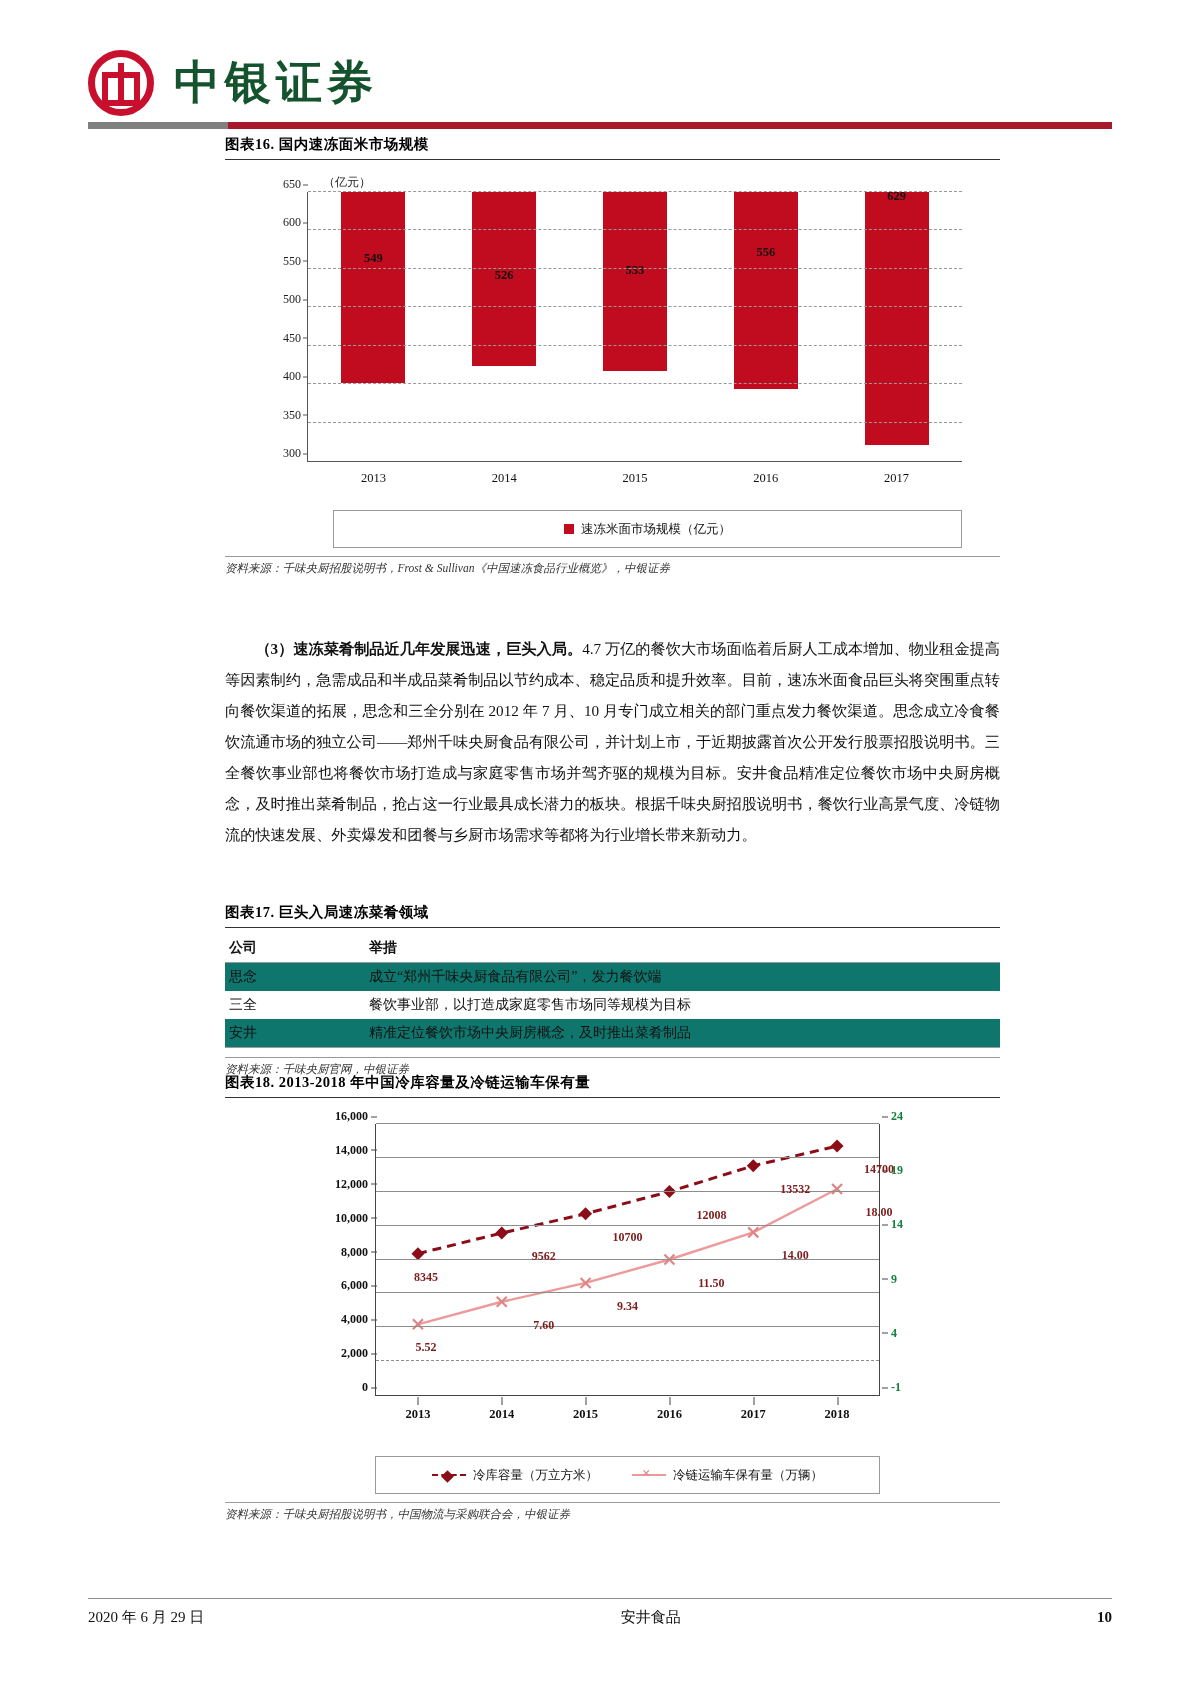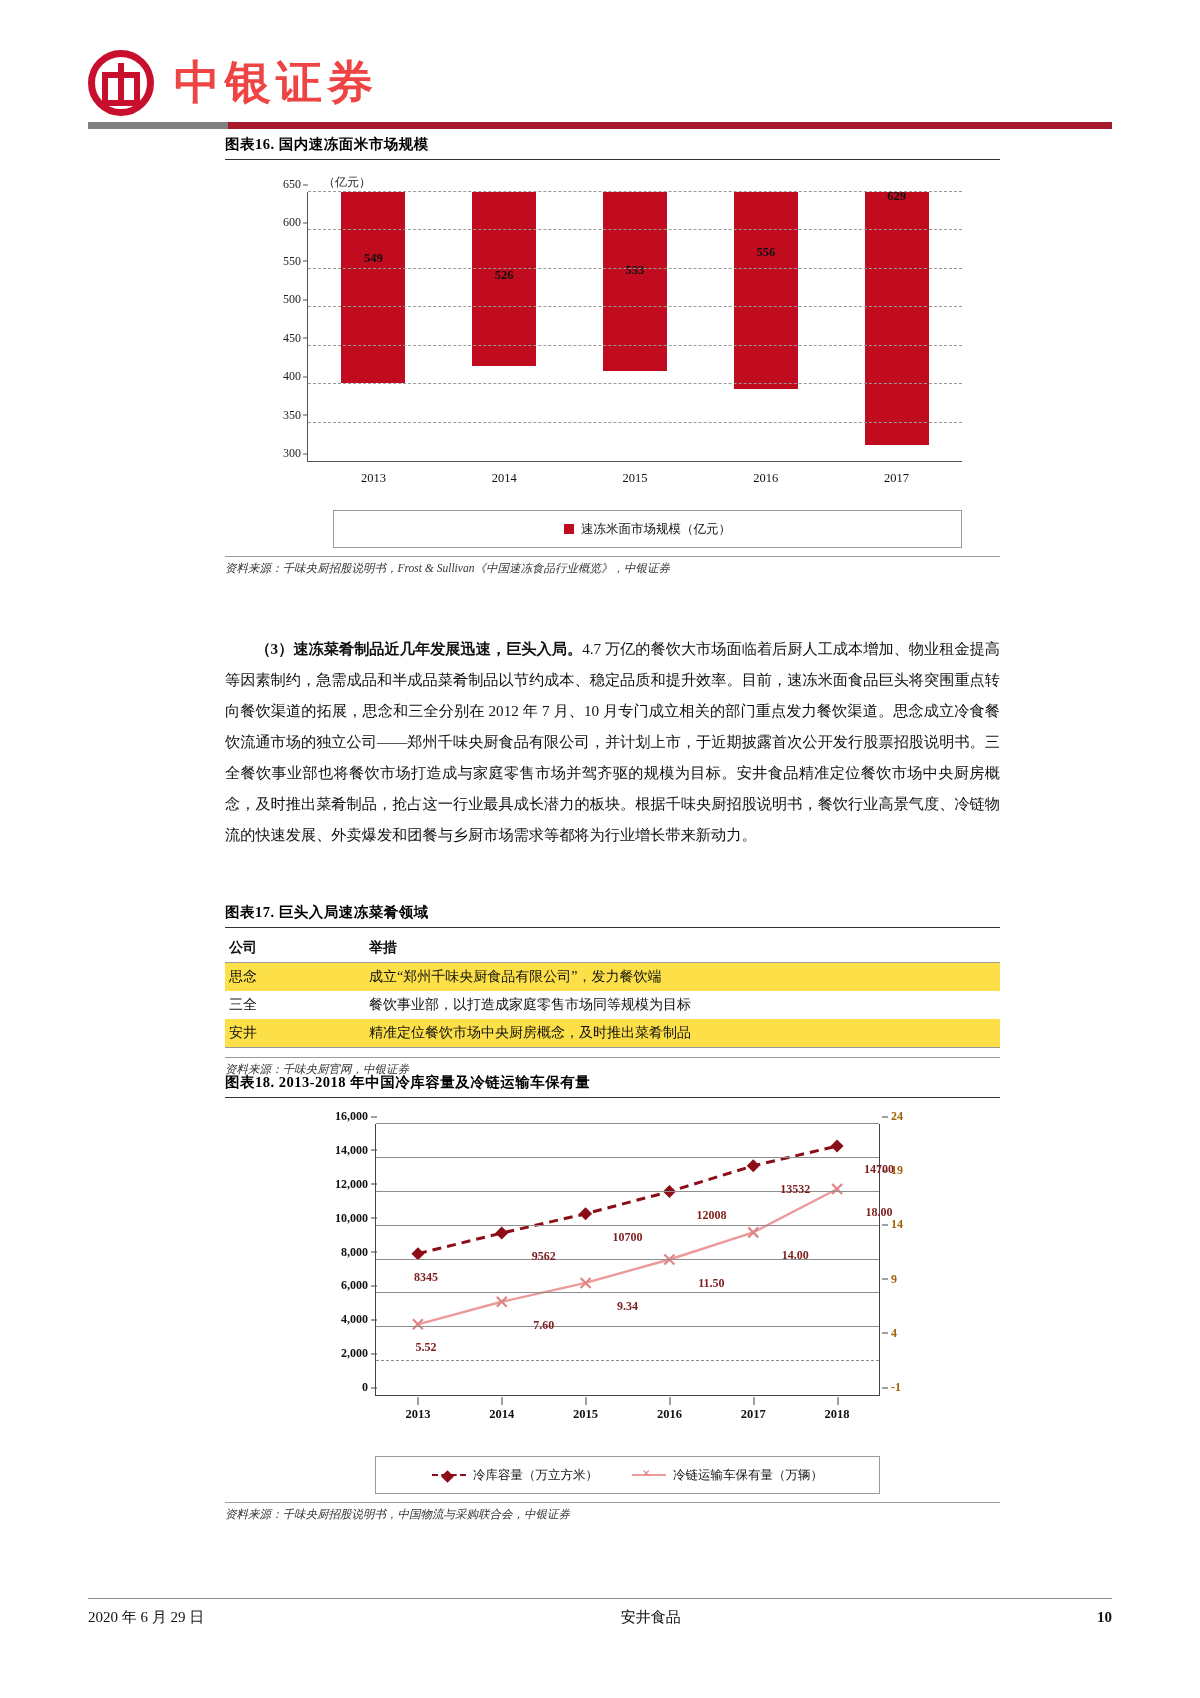--- a/index.html
+++ b/index.html
@@ -45,21 +45,21 @@
     transform: translateX(-50%);
     width: 26px; height: 22px;
     border: 6px solid #c8102e;
   }
   .logo-text {
     margin-left: 20px;
     font-family: "Liberation Serif", "DejaVu Serif", serif;
     font-size: 46px;
     font-weight: bold;
     letter-spacing: 5px;
-    color: #ef4444;
+    color: #14532d;
   }
   .rule-bar {
     position: absolute;
     left: 88px; top: 122px;
     width: 1024px; height: 7px;
     display: flex;
   }
   .rule-bar .grey { width: 140px; background: #808080; }
   .rule-bar .red  { flex: 1; background: #a8182c; }
 
@@ -184,21 +184,21 @@
     text-align: left;
     font-weight: bold;
     padding: 5px 4px;
     border-bottom: 1px solid #9a9a9a;
     font-size: 14px;
   }
   table.exh td {
     padding: 5px 4px;
     font-size: 14px;
   }
-  table.exh tr.alt td { background: #fde047; }
+  table.exh tr.alt td { background: #0f766e; }
   table.exh tr.last td { border-bottom: 1px solid #9a9a9a; }
   .col-company { width: 140px; }
 
   
   #chart18-block { position: absolute; left: 225px; top: 1073px; width: 775px; }
   .line-chart-area {
     position: relative;
     height: 330px;
     margin-top: 14px;
   }
@@ -216,21 +216,21 @@
     transform: translateY(-50%);
     font-size: 12px; color: #111; white-space: nowrap; font-weight: 600;
   }
   .lc-ytick-l::after {
     content: ""; position: absolute; left: calc(100% + 3px); top: 50%;
     width: 6px; border-top: 1.4px solid #444;
   }
   .lc-ytick-r {
     position: absolute; left: calc(100% + 12px);
     transform: translateY(-50%);
-    font-size: 12px; color: #a16207; white-space: nowrap; font-weight: 600;
+    font-size: 12px; color: #15803d; white-space: nowrap; font-weight: 600;
   }
   .lc-ytick-r::before {
     content: ""; position: absolute; right: calc(100% + 3px); top: 50%;
     width: 6px; border-top: 1.4px solid #444;
   }
   .lc-xtick {
     position: absolute; top: calc(100% + 12px);
     transform: translateX(-50%);
     font-size: 12.5px; color: #111; font-weight: 600;
   }

